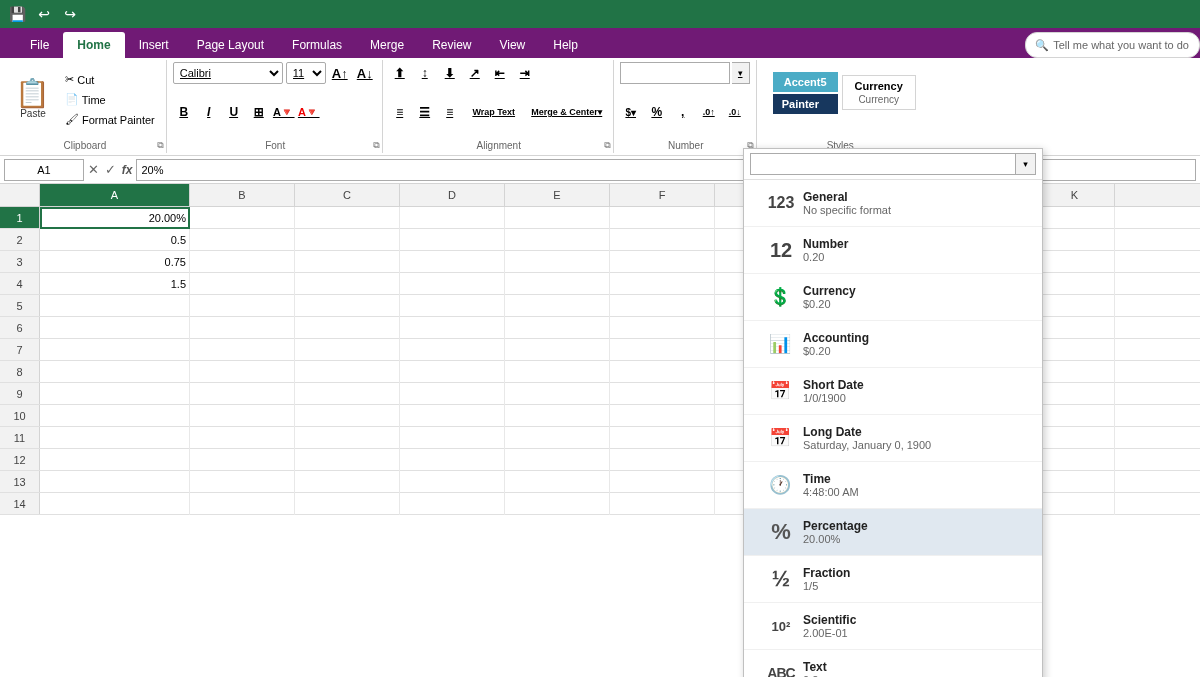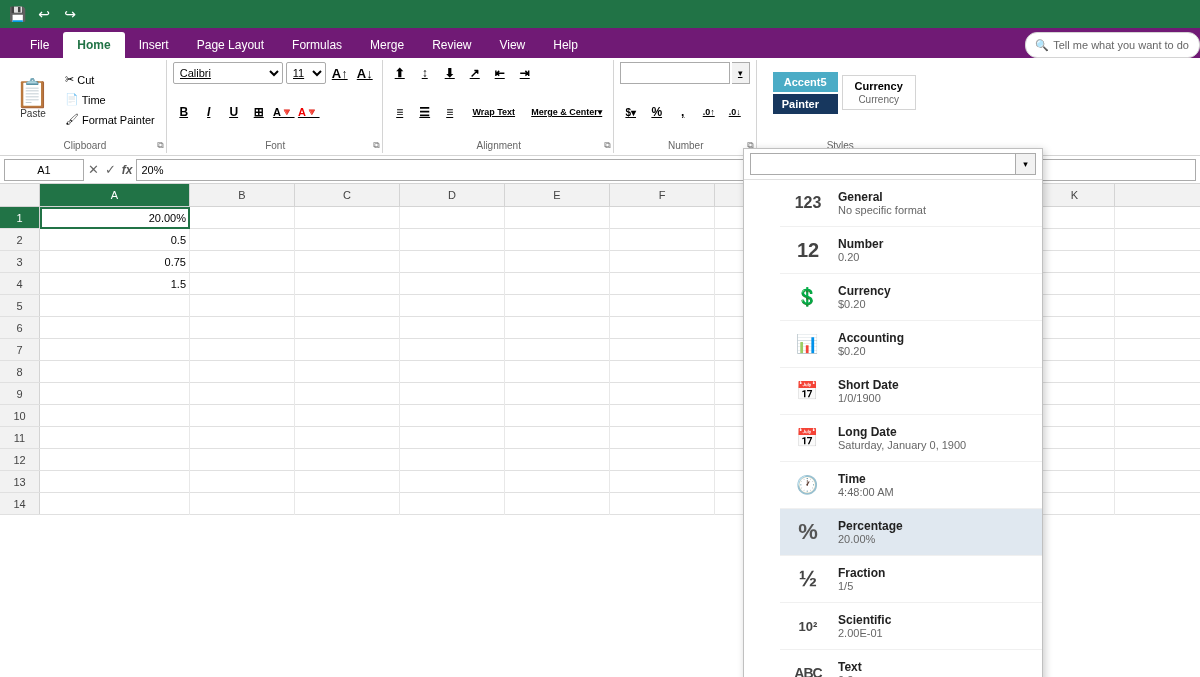--- a/index.html
+++ b/index.html
@@ -205,25 +205,24 @@
       border-left: none;
       background: #f2f2f2;
       display: flex; align-items: center; justify-content: center;
       font-size: 9px; cursor: pointer;
     }
 
     .format-list { }
     .format-item {
       display: flex;
       align-items: center;
-      padding: 5px 10px;
+      padding: 5px 19px;
       cursor: pointer;
       border-bottom: 1px solid #f0f0f0;
-      gap: 12px;
-      margin-left: 36px;
+      gap: 4px;
     }
     .format-item.selected { background: #e0e8f0; }
     .format-icon {
       width: 36px; height: 36px;
       display: flex; align-items: center; justify-content: center;
       font-size: 18px; font-weight: bold; color: #444;
       flex-shrink: 0;
     }
     .format-info { display: flex; flex-direction: column; }
     .format-name { font-size: 12px; font-weight: 600; color: #222; }

